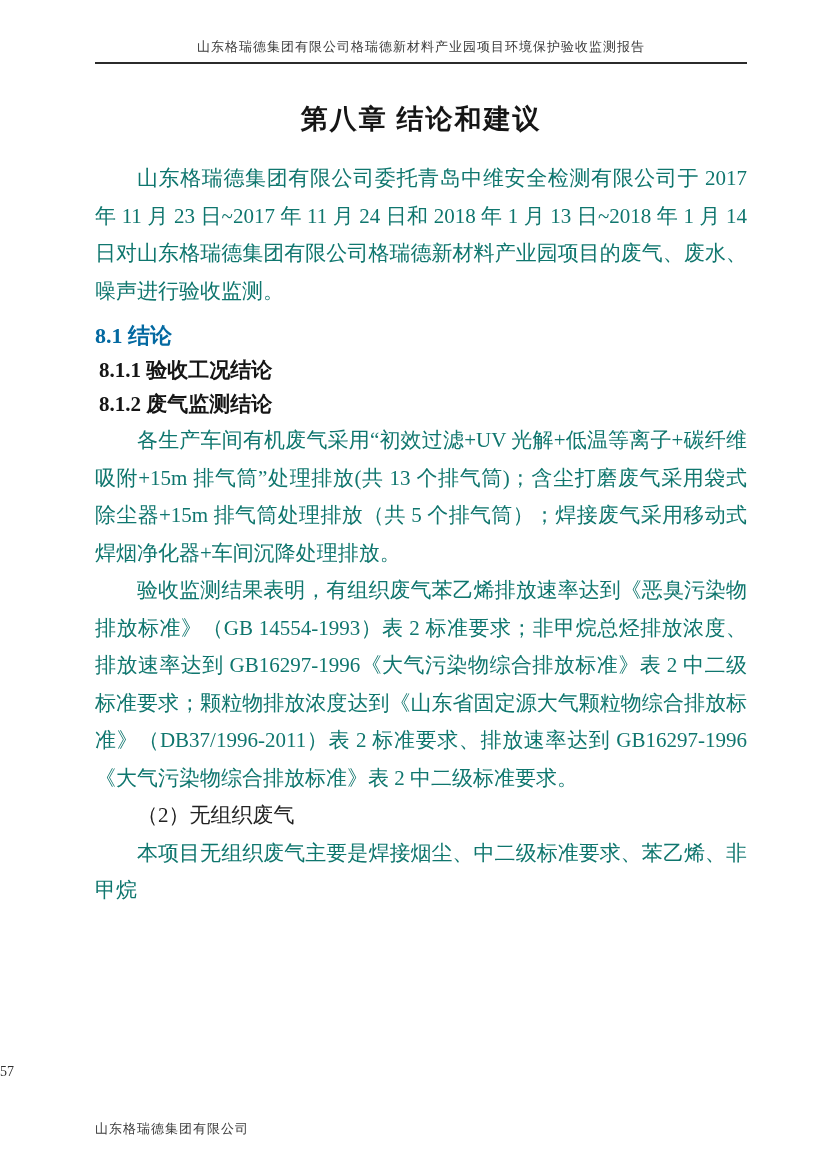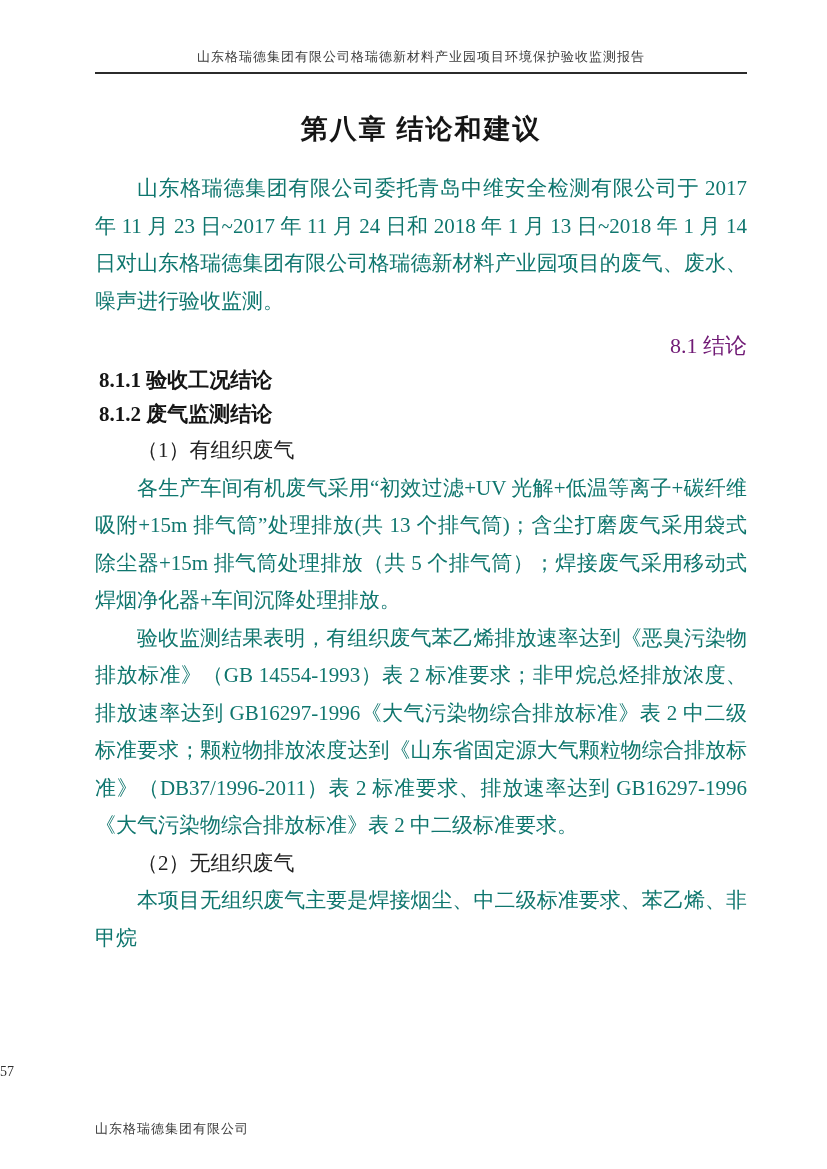--- a/index.html
+++ b/index.html
@@ -16,21 +16,21 @@
     color: #1f1f1f;
   }
   .page {
     position: absolute;
     inset: 0;
     padding: 0 80px 0 95px;
     box-sizing: border-box;
   }
   
   .page-header {
-    padding-top: 48px;
+    padding-top: 38px;
   }
   .page-header .header-text {
     text-align: center;
     font-size: 13px;
     line-height: 18px;
     color: #3a3a3a;
     letter-spacing: 1px;
   }
   .header-rule {
     margin-top: 6px;
@@ -57,23 +57,22 @@
     font-size: 21px;
     line-height: 37.5px;
     text-align: justify;
     text-indent: 2em;
     color: #0f766e;
   }
   .h2 {
     margin: 12px 0 4px 0;
     font-size: 22px;
     line-height: 28px;
-    font-weight: normal;
-    color: #701a75;
-    text-align: right;
+    font-weight: bold;
+    color: #0369a1;
   }
   .h3 {
     margin: 6px 0 4px 4px;
     font-size: 21px;
     line-height: 28px;
     font-weight: bold;
     color: #151515;
   }
   .sub-label {
     margin: 0;
@@ -117,21 +116,20 @@
 
     <p class="para">山东格瑞德集团有限公司委托青岛中维安全检测有限公司于 2017 年 11 月 23 日~2017 年 11 月 24 日和 2018 年 1 月 13 日~2018 年 1 月 14 日对山东格瑞德集团有限公司格瑞德新材料产业园项目的废气、废水、噪声进行验收监测。</p>
 
     <div class="h2">8.1 结论</div>
 
     <div class="h3">8.1.1 验收工况结论</div>
 
 
     <div class="h3">8.1.2 废气监测结论</div>
 
-    <p class="sub-label">（1）有组织废气</p>
 
     <p class="para">各生产车间有机废气采用“初效过滤+UV 光解+低温等离子+碳纤维吸附+15m 排气筒”处理排放(共 13 个排气筒)；含尘打磨废气采用袋式除尘器+15m 排气筒处理排放（共 5 个排气筒）；焊接废气采用移动式焊烟净化器+车间沉降处理排放。</p>
 
     <p class="para">验收监测结果表明，有组织废气苯乙烯排放速率达到《恶臭污染物排放标准》（GB 14554-1993）表 2 标准要求；非甲烷总烃排放浓度、排放速率达到 GB16297-1996《大气污染物综合排放标准》表 2 中二级标准要求；颗粒物排放浓度达到《山东省固定源大气颗粒物综合排放标准》（DB37/1996-2011）表 2 标准要求、排放速率达到 GB16297-1996《大气污染物综合排放标准》表 2 中二级标准要求。</p>
 
     <p class="sub-label">（2）无组织废气</p>
 
     <p class="para">本项目无组织废气主要是焊接烟尘、中二级标准要求、苯乙烯、非甲烷</p>
 
   </div>

